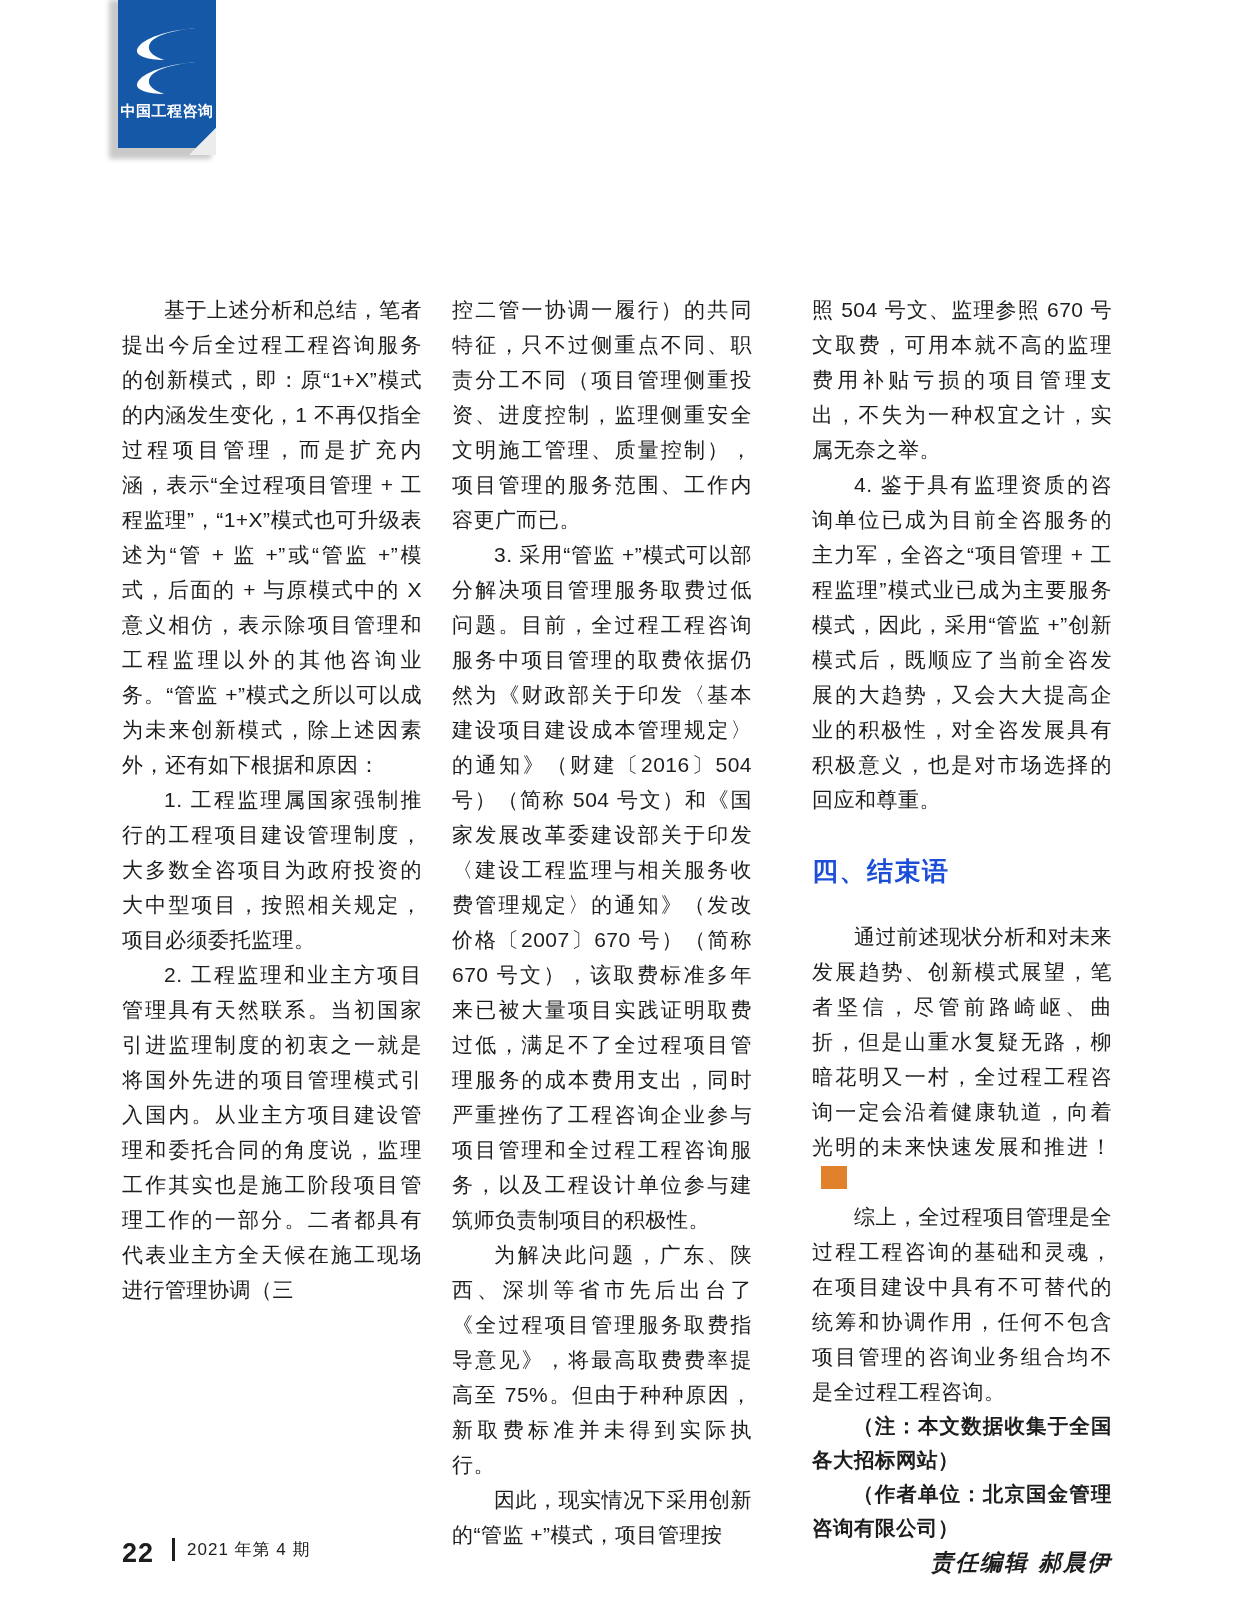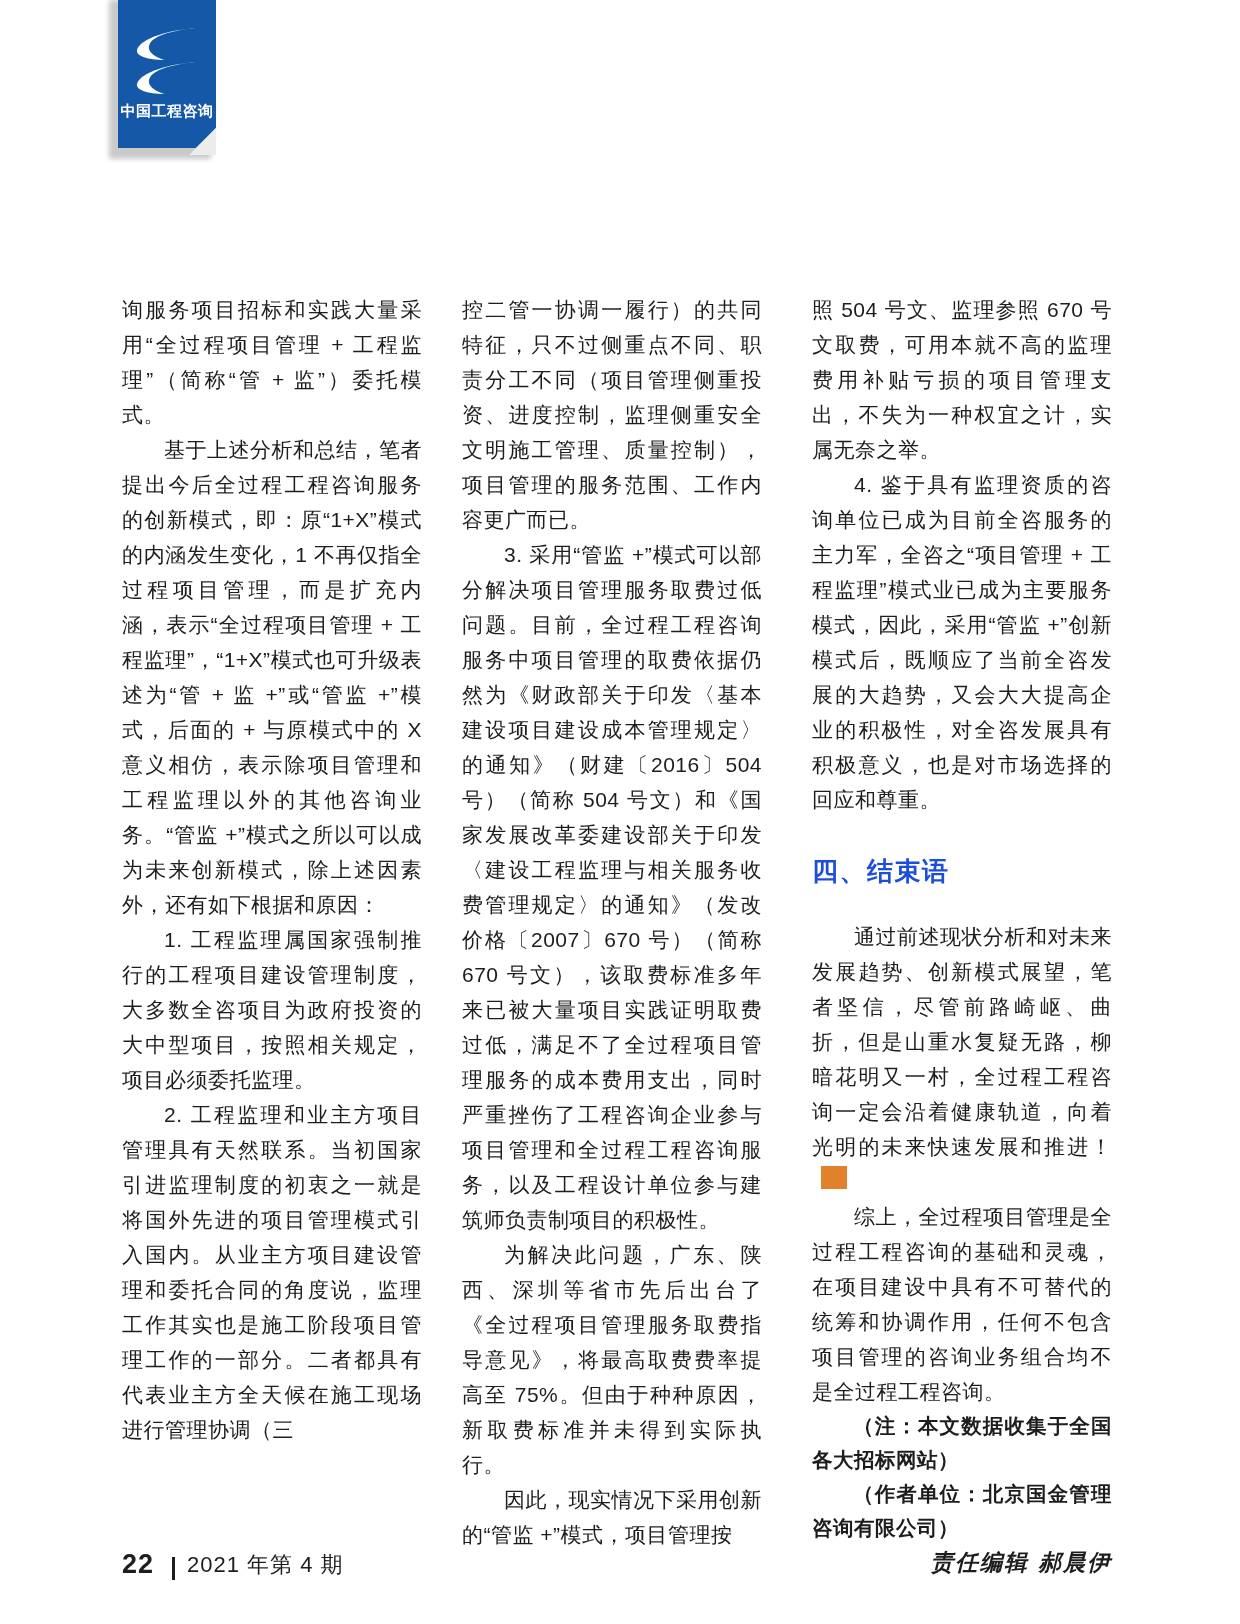--- a/index.html
+++ b/index.html
@@ -37,21 +37,21 @@
     font-size:15px; letter-spacing:0.5px; white-space:nowrap;
   }
 
   
   .col {
     position:absolute; top:292px; width:300px;
     font-size:21px; line-height:35px;
     text-align:justify; letter-spacing:0.5px;
   }
   .col-1 { left:122px; }
-  .col-2 { left:462px; }
+  .col-2 { left:452px; }
   .col-3 { left:812px; }
   .col p { margin:0; text-indent:2em; }
   .col p.cont { text-indent:0; }
 
   .sub-heading {
     font-size:21.5px; font-weight:bold; text-align:center;
     margin:13px 0 10px; text-indent:0; letter-spacing:0.5px;
   }
   .blue-heading {
     font-size:26px; font-weight:bold; color:#1d4ed8;
@@ -70,48 +70,47 @@
   .endmark {
     display:inline-block; width:26px; height:23px;
     background:#e2812c; margin-left:9px; vertical-align:-2px;
     text-align:center;
   }
   .endmark svg { width:18px; height:20px; margin-top:1.5px; }
 
   
   .footer {
     position:absolute; left:122px; top:1538px;
-    display:flex; align-items:flex-end;
+    display:flex; align-items:flex-start;
   }
   .footer .page-num { font-size:27px; font-weight:bold; letter-spacing:1px; }
   .footer .sep {
     width:3px; height:23px; background:#1d1d1d;
     margin:0 12px 0 18px;
   }
-  .footer .issue { font-size:22px; letter-spacing:1px;margin-top:12px; }
+  .footer .issue { font-size:17px; letter-spacing:1px; }
 </style>
 </head>
 <body>
 
 <div class="page">
 
   <div>
     <div class="logo-shadow"></div>
     <div class="logo-block">
       <svg class="logo-swirl" viewBox="0 0 64 68" xmlns="http://www.w3.org/2000/svg">
         <path fill="#ffffff" d="M62,0 C26,3 3,13 1,23 C0,29 12,33 29,33 C16,29 10,22 15,15 C21,7 40,2 62,0 Z"></path>
         <path fill="#ffffff" transform="translate(0,35)" d="M62,0 C26,3 3,13 1,23 C0,29 12,33 29,33 C16,29 10,22 15,15 C21,7 40,2 62,0 Z"></path>
       </svg>
       <div class="logo-brand">中国工程咨询</div>
     </div>
     <div class="logo-fold"></div>
   </div>
 
   <section class="col col-1">
-    <p class="cont">询服务项目招标和实践大量采用“全过程项目管理 + 工程监理”（简称“管 + 监”）委托模式。</p>
     <p>基于上述分析和总结，笔者提出今后全过程工程咨询服务的创新模式，即：原“1+X”模式的内涵发生变化，1 不再仅指全过程项目管理，而是扩充内涵，表示“全过程项目管理 + 工程监理”，“1+X”模式也可升级表述为“管 + 监 +”或“管监 +”模式，后面的 + 与原模式中的 X 意义相仿，表示除项目管理和工程监理以外的其他咨询业务。“管监 +”模式之所以可以成为未来创新模式，除上述因素外，还有如下根据和原因：</p>
     <p>1. 工程监理属国家强制推行的工程项目建设管理制度，大多数全咨项目为政府投资的大中型项目，按照相关规定，项目必须委托监理。</p>
     <p>2. 工程监理和业主方项目管理具有天然联系。当初国家引进监理制度的初衷之一就是将国外先进的项目管理模式引入国内。从业主方项目建设管理和委托合同的角度说，监理工作其实也是施工阶段项目管理工作的一部分。二者都具有代表业主方全天候在施工现场进行管理协调（三</p>
   </section>
 
   <section class="col col-2">
     <p class="cont">控二管一协调一履行）的共同特征，只不过侧重点不同、职责分工不同（项目管理侧重投资、进度控制，监理侧重安全文明施工管理、质量控制），项目管理的服务范围、工作内容更广而已。</p>
     <p>3. 采用“管监 +”模式可以部分解决项目管理服务取费过低问题。目前，全过程工程咨询服务中项目管理的取费依据仍然为《财政部关于印发〈基本建设项目建设成本管理规定〉的通知》（财建〔2016〕504 号）（简称 504 号文）和《国家发展改革委建设部关于印发〈建设工程监理与相关服务收费管理规定〉的通知》（发改价格〔2007〕670 号）（简称 670 号文），该取费标准多年来已被大量项目实践证明取费过低，满足不了全过程项目管理服务的成本费用支出，同时严重挫伤了工程咨询企业参与项目管理和全过程工程咨询服务，以及工程设计单位参与建筑师负责制项目的积极性。</p>
     <p>为解决此问题，广东、陕西、深圳等省市先后出台了《全过程项目管理服务取费指导意见》，将最高取费费率提高至 75%。但由于种种原因，新取费标准并未得到实际执行。</p>
     <p>因此，现实情况下采用创新的“管监 +”模式，项目管理按</p>

